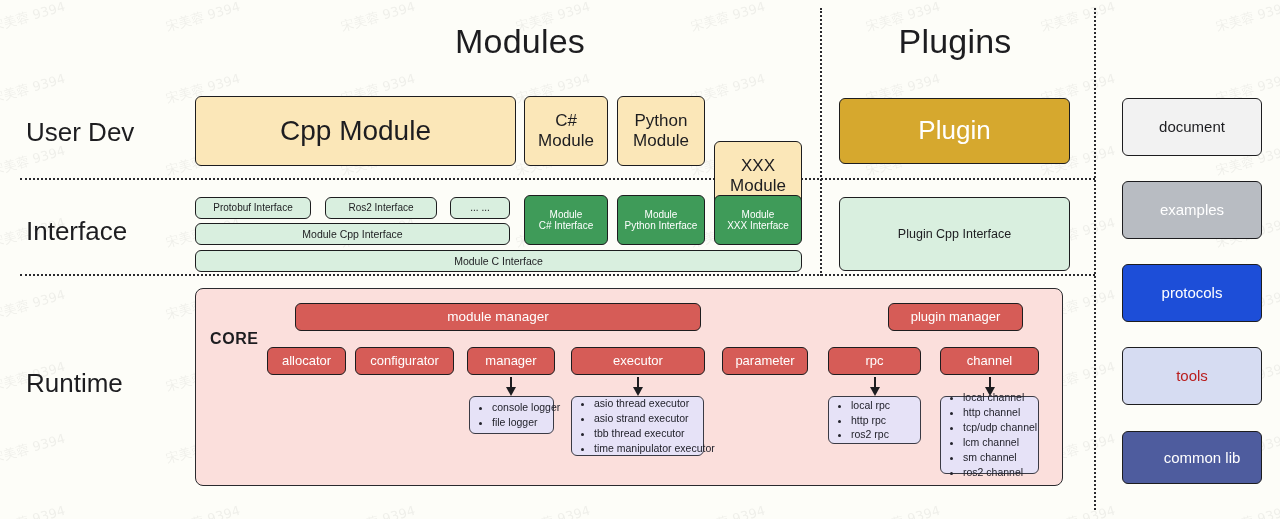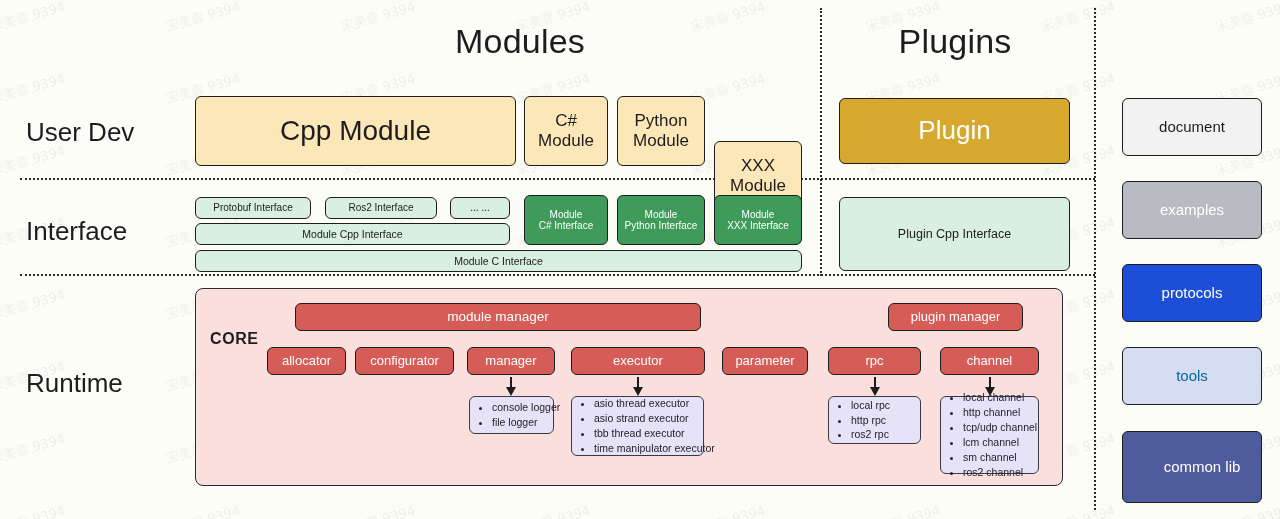--- a/index.html
+++ b/index.html
@@ -68,21 +68,21 @@
   
   .c-yellow   { background: #fbe7b8; color: #1d1d20; }
   .c-gold     { background: #d6a82e; color: #ffffff; }
   .c-mint     { background: #d9efdf; color: #1d1d20; }
   .c-green    { background: #3f9b59; color: #ffffff; }
   .c-redfill  { background: #d65c57; color: #ffffff; }
   .c-pinkbg   { background: #fbdfdc; color: #1d1d20; }
   .c-doc      { background: #f2f2f2; color: #1d1d20; }
   .c-examples { background: #b8bcc2; color: #ffffff; }
   .c-protocols{ background: #1d4ed8; color: #ffffff; }
-  .c-tools    { background: #d6dcf2; color: #0369a1; }
+  .c-tools    { background: #d6dcf2; color: #b91c1c; }
   .c-commonlib{ background: #4e5c9e; color: #ffffff; }
 
   
   #runtime-core-container {
     border: 1.6px solid #2a2a2e;
     border-radius: 8px;
   }
   #core-label {
     position: absolute;
     font-size: 16px;
@@ -300,15 +300,15 @@
         <li>lcm channel</li>
         <li>sm channel</li>
         <li>ros2 channel</li>
       </ul>
   </div>
 
   <div class="node c-doc" style="left:1122px; top:98px; width:140px; height:58px; font-size:15px;">document</div>
   <div class="node c-examples" style="left:1122px; top:181px; width:140px; height:58px; font-size:15px;">examples</div>
   <div class="node c-protocols" style="left:1122px; top:264px; width:140px; height:58px; font-size:15px;">protocols</div>
   <div class="node c-tools" style="left:1122px; top:347px; width:140px; height:58px; font-size:15px;">tools</div>
-  <div class="node c-commonlib" style="left:1122px; top:431px; width:140px; height:72px; font-size:15px;padding-left:20px;">common lib</div>
+  <div class="node c-commonlib" style="left:1122px; top:431px; width:140px; height:53px; font-size:15px;padding-left:20px;">common lib</div>
 
 </div>
 
 </body></html>

